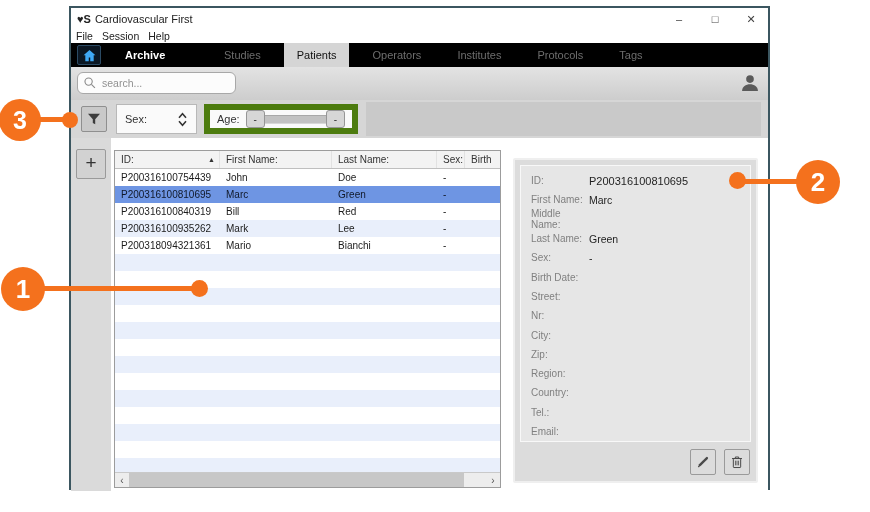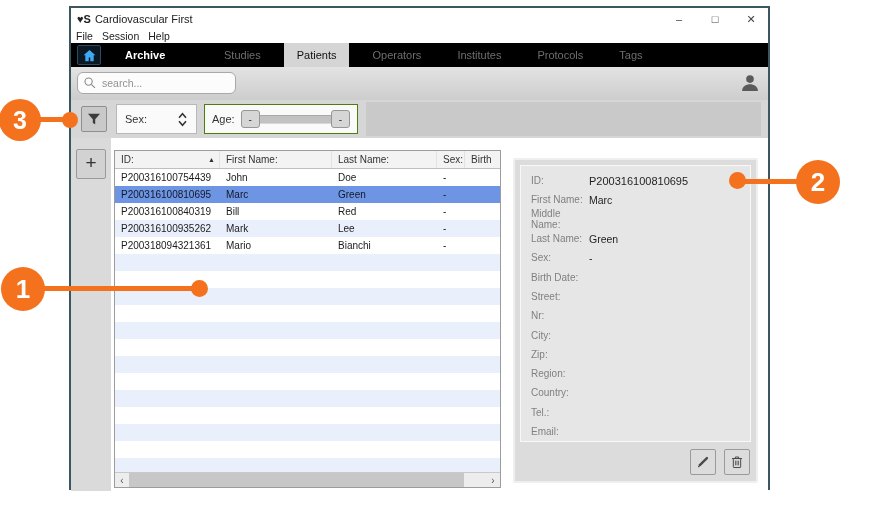--- a/index.html
+++ b/index.html
@@ -51,21 +51,21 @@
   .filterbar{height:38px;background:#d6d6d6;position:relative;}
   .funnel-btn{position:absolute;left:10px;top:6px;width:26px;height:26px;background:#c9c9c9;
     border:1px solid #8f8f8f;border-radius:2px;display:flex;align-items:center;justify-content:center;}
   .funnel-btn svg{width:16px;height:16px;}
   .sex-box{position:absolute;left:45px;top:4px;width:81px;height:30px;background:#fafafa;
     border:1px solid #b8b8b8;display:flex;align-items:center;justify-content:space-between;padding:0 8px;}
   .sex-label{font-size:11px;color:#333;}
   .spinner{display:flex;flex-direction:column;gap:1px;}
   .spinner svg{width:11px;height:7px;display:block;}
   .age-box{position:absolute;left:133px;top:4px;width:154px;height:30px;background:#fafafa;
-    border:1px solid #4d7c0f;display:flex;align-items:center;padding:0 7px;}
+    border:6px solid #4d7c0f;display:flex;align-items:center;padding:0 7px;}
   .age-label{font-size:11px;color:#333;margin-right:6px;}
   .range-end{width:19px;height:18px;background:#d6d6d6;border:1px solid #969696;border-radius:3px;
     font-size:10px;color:#333;display:flex;align-items:center;justify-content:center;flex:none;}
   .range-track{flex:1;height:9px;background:#c2c2c2;border-top:1px solid #a8a8a8;border-bottom:1px solid #d8d8d8;}
   .filter-flat-panel{position:absolute;left:295px;top:2px;width:395px;height:34px;background:#c9c9c9;}
 
   
   .content{position:relative;height:353px;background:#fff;}
   .left-strip{position:absolute;left:0;top:0;width:40px;height:100%;background:#dadada;}
   .add-btn{position:absolute;left:5px;top:11px;width:30px;height:30px;background:#d2d2d2;

